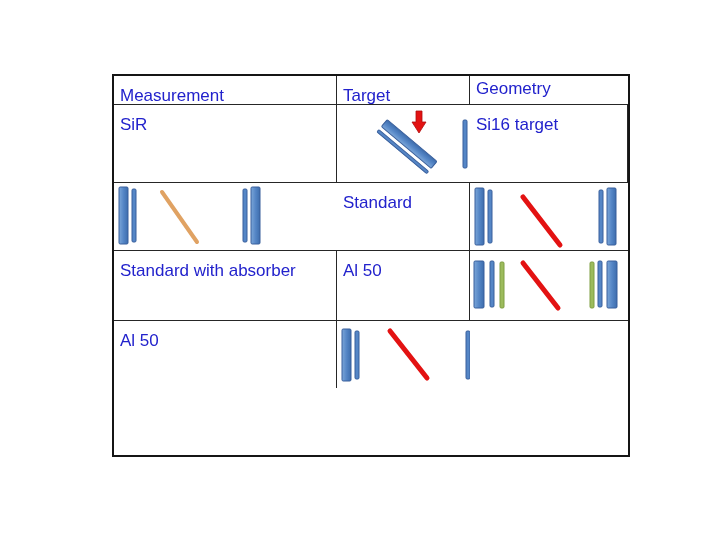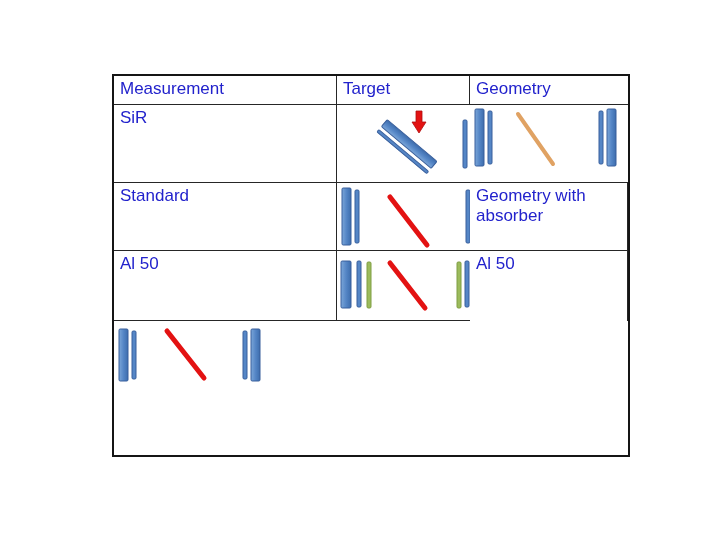--- a/index.html
+++ b/index.html
@@ -10,21 +10,21 @@
     border:2px solid #151515;
     display:grid;
     grid-template-columns:223px 133px 158px;
     grid-template-rows:29px 78px 68px 70px 67px 67px;
     background:#ffffff;
   }
   .cell{
     box-sizing:border-box;
     border-right:1.5px solid #262626;
     border-bottom:1.5px solid #262626;
-    padding:3px 6px;
+    padding:10px 6px;
     color:#2222cc;
     font-size:17px;
     line-height:1.16;
     white-space:pre-line;
     overflow:hidden;
   }
   .cell.last-col{border-right:none;padding:0;position:relative;}
   .row-last{border-bottom:none;}
   .geom svg{position:absolute;left:0;top:0;}
 </style>
@@ -49,20 +49,21 @@
           </defs>
           <g transform="translate(68,44) rotate(-50)">
             <rect x="-5" y="-32.5" width="3" height="65" rx="1.2" fill="#5586c6" stroke="#395f9c" stroke-width="1"></rect>
             <rect x="2" y="-32.5" width="9" height="65" rx="1.2" fill="url(#bg0)" stroke="#395f9c" stroke-width="1"></rect>
           </g>
           <polygon points="79,6 85,6 85,17 89,17 82,28 75,17 79,17" fill="#e31212" stroke="#b00c0c" stroke-width="0.8"></polygon>
           <rect x="126" y="15" width="4" height="48" rx="1.2" fill="#5586c6" stroke="#395f9c" stroke-width="1"></rect>
           <rect x="137" y="12" width="9" height="54" rx="1.2" fill="url(#bg0)" stroke="#395f9c" stroke-width="1"></rect>
         </svg></div>
 
+    <div class="cell">Si16 target</div>
     <div class="cell last-col geom"><svg width="158" height="67" viewBox="0 0 158 67">
           <defs>
             <linearGradient id="bg1" x1="0" y1="0" x2="1" y2="0">
               <stop offset="0" stop-color="#7ba6d8"></stop>
               <stop offset="0.5" stop-color="#5586c6"></stop>
               <stop offset="1" stop-color="#3d6dad"></stop>
             </linearGradient>
           </defs>
           <rect x="5" y="4" width="9" height="57" rx="1.2" fill="url(#bg1)" stroke="#395f9c" stroke-width="1"></rect>
           <rect x="18" y="6" width="4" height="53" rx="1.2" fill="#5586c6" stroke="#395f9c" stroke-width="1"></rect>
@@ -80,21 +81,21 @@
               <stop offset="1" stop-color="#3d6dad"></stop>
             </linearGradient>
           </defs>
           <rect x="5" y="5" width="9" height="57" rx="1.2" fill="url(#bg2)" stroke="#395f9c" stroke-width="1"></rect>
           <rect x="18" y="7" width="4" height="53" rx="1.2" fill="#5586c6" stroke="#395f9c" stroke-width="1"></rect>
           <line x1="53" y1="14" x2="90" y2="62" stroke="#e31212" stroke-width="5" stroke-linecap="round"></line>
           <rect x="129" y="7" width="4" height="53" rx="1.2" fill="#5586c6" stroke="#395f9c" stroke-width="1"></rect>
           <rect x="137" y="5" width="9" height="57" rx="1.2" fill="url(#bg2)" stroke="#395f9c" stroke-width="1"></rect>
         </svg></div>
 
-    <div class="cell">Geometry with absorber</div>
+    <div class="cell">Standard with absorber</div>
     <div class="cell">Al 50</div>
     <div class="cell last-col geom"><svg width="158" height="66" viewBox="0 0 158 66">
           <defs>
             <linearGradient id="bg3" x1="0" y1="0" x2="1" y2="0">
               <stop offset="0" stop-color="#7ba6d8"></stop>
               <stop offset="0.5" stop-color="#5586c6"></stop>
               <stop offset="1" stop-color="#3d6dad"></stop>
             </linearGradient>
           </defs>
           <rect x="4" y="10" width="10" height="47" rx="1.2" fill="url(#bg3)" stroke="#395f9c" stroke-width="1"></rect>

